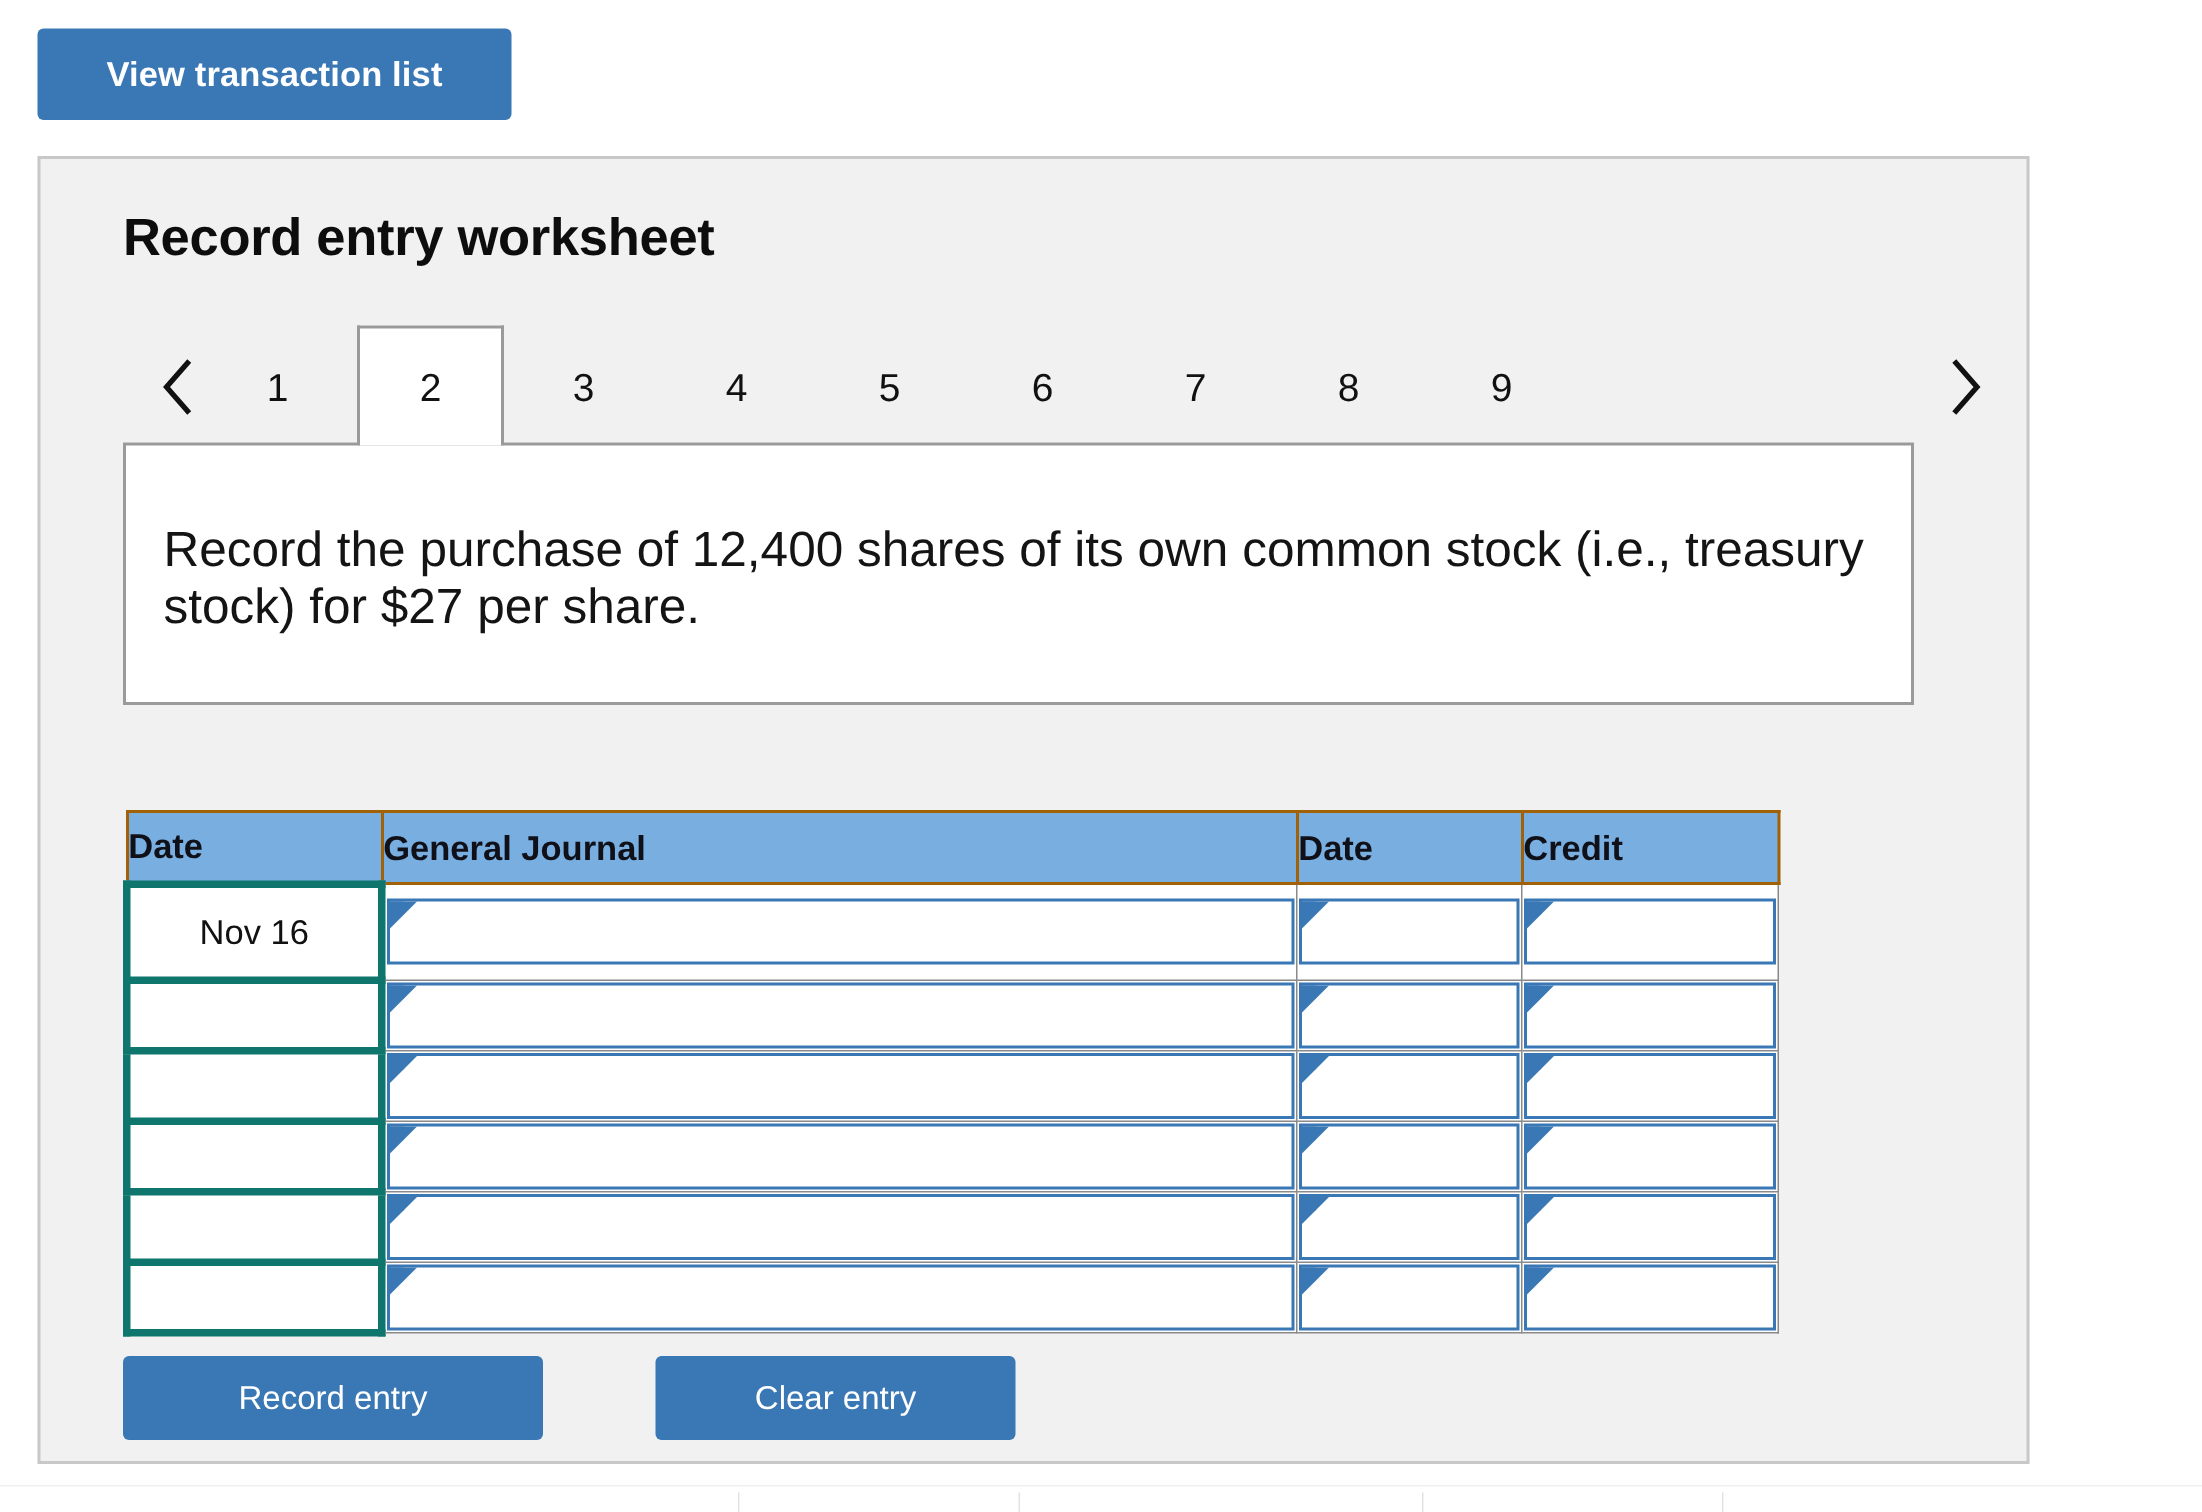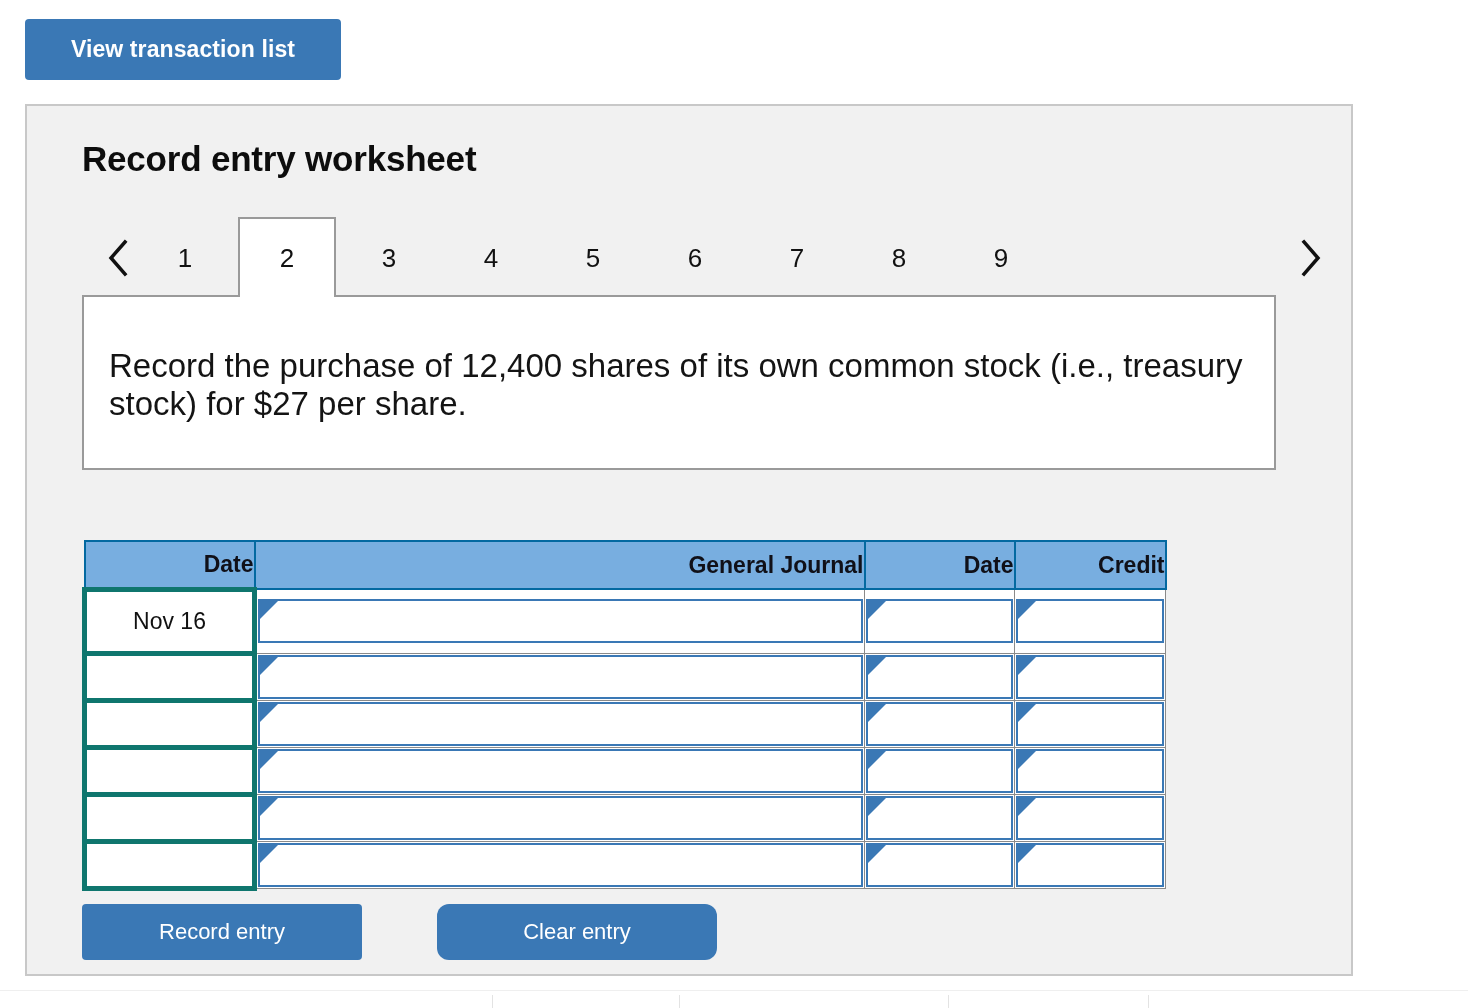--- a/index.html
+++ b/index.html
@@ -139,32 +139,32 @@
   .jtable {
     position: absolute;
     left: 55px;
     top: 434px;
     width: 1082px;
     border-collapse: collapse;
     table-layout: fixed;
   }
   .jtable th {
     background: #78aee0;
-    border: 2px solid #0369a1;
+    border: 2px solid #a16207;
     height: 48px;
     font-size: 23px;
     font-weight: bold;
     color: #101018;
-    text-align: right;
+    text-align: left;
     padding: 0;
   }
   .col-date  { width: 170px; }
   .col-gj    { width: 610px; }
   .col-debit { width: 150px; }
-  .col-credit{ width: 151px; }
+  .col-credit{ width: 171px; }
 
   .jtable td {
     padding: 16px;
     height: 46px;
     border: 5px solid #0f766e;
     background: #ffffff;
     vertical-align: middle;
   }
   td.date-cell {
     text-align: center;
@@ -204,21 +204,21 @@
     border: none;
     border-radius: 4px;
     color: #ffffff;
     font-size: 22px;
     font-weight: normal;
     cursor: pointer;
     font-family: "Liberation Sans", sans-serif;
     padding: 0;
   }
   .btn-record { left: 55px;  top: 798px; width: 280px; }
-  .btn-clear  { left: 410px; top: 798px; width: 280px; border-radius: 12px; }
+  .btn-clear  { left: 410px; top: 798px; width: 240px; }
   .btn-viewgj { left: 945px; top: 798px; width: 329px; }
 
   
   .bottom-strip {
     position: absolute;
     left: 0;
     top: 990px;
     width: 1468px;
     height: 18px;
     background: #ffffff;

